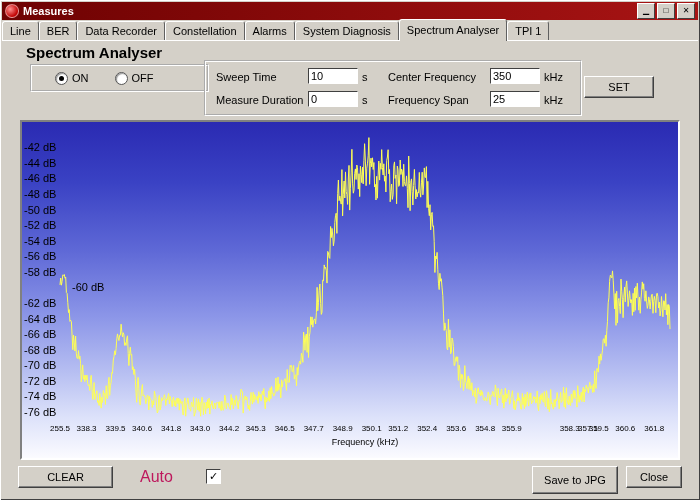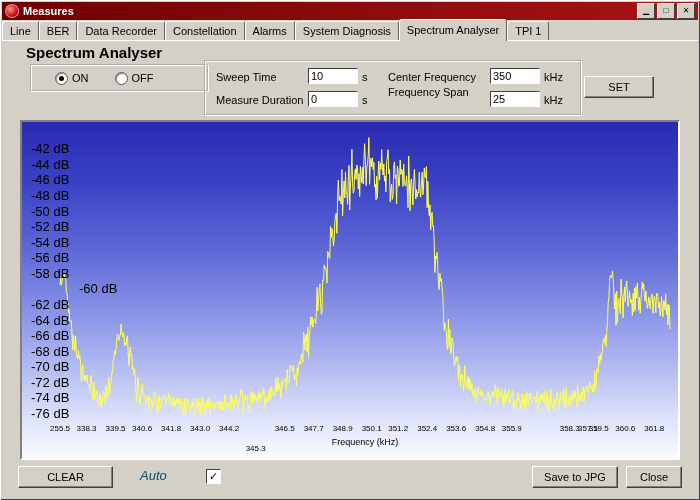--- a/index.html
+++ b/index.html
@@ -34,46 +34,46 @@
   .radio-dot{display:none;position:absolute;left:3px;top:3px;width:5px;height:5px;
     border-radius:50%;background:#000;}
   .radio-label{font-size:11px;margin-left:4px;}
   .settings-box{position:absolute;left:204px;top:60px;width:374px;height:52px;border:2px groove #ffffff;}
   .flabel,.unit{position:absolute;font-size:11px;color:#000;white-space:nowrap;}
   .field{position:absolute;width:44px;height:14px;font-size:11px;padding:0 2px;background:#fff;
     border-top:1px solid #404040;border-left:1px solid #404040;
     border-bottom:1px solid #fff;border-right:1px solid #fff;
     font-family:"Liberation Sans",sans-serif;}
   .sweep-l{left:10px;top:9px}.md-l{left:10px;top:32px}
-  .cf-l{left:182px;top:9px}.fs-l{left:182px;top:24px}
+  .cf-l{left:182px;top:9px}.fs-l{left:182px;top:32px}
   .sweep-f{left:102px;top:6px}.md-f{left:102px;top:29px}
   .cf-f{left:284px;top:6px}.fs-f{left:284px;top:29px}
   .sweep-u{left:156px;top:9px}.md-u{left:156px;top:32px}
   .cf-u{left:338px;top:9px}.fs-u{left:338px;top:32px}
   .btn{background:#d4d0c8;font-size:11px;font-family:"Liberation Sans",sans-serif;color:#000;
     border-top:1px solid #fff;border-left:1px solid #fff;
     border-right:1px solid #404040;border-bottom:1px solid #404040;
     box-shadow:inset -1px -1px 0 #808080;cursor:default;}
   .set-btn{position:absolute;left:584px;top:76px;width:70px;height:22px;}
   .chart-outer{position:absolute;left:20px;top:120px;width:656px;height:336px;
     border:2px solid;border-color:#808080 #ffffff #ffffff #808080;
     background:linear-gradient(180deg,#2a2ab2 0%,#3a42c4 18%,#5e68d6 38%,
       #8c96e8 58%,#b8c0f2 75%,#dde2fa 88%,#fbfbff 100%);}
   #trace-svg{position:absolute;left:0;top:0;}
   #yticks,#xticks{position:absolute;left:0;top:0;width:100%;height:100%;pointer-events:none;}
-  .ytick{position:absolute;left:9px;width:34px;font-size:13px;color:#000;white-space:nowrap;}
+  .ytick{position:absolute;left:2px;width:34px;font-size:11px;color:#000;white-space:nowrap;}
   .xtick{position:absolute;top:302px;transform:translateX(-50%);font-size:8px;color:#000;white-space:nowrap;}
   .x-caption{position:absolute;left:38px;width:610px;top:315px;text-align:center;font-size:9px;color:#000;}
   .clear-btn{position:absolute;left:18px;top:466px;width:95px;height:22px;}
-  .auto-label{position:absolute;left:140px;top:468px;font-size:13px;color:#0c4a6e;font-style:italic;}
+  .auto-label{position:absolute;left:140px;top:468px;font-size:16px;color:#be185d;}
   .checkbox{position:absolute;left:206px;top:469px;width:13px;height:13px;background:#fff;
     border-top:1px solid #404040;border-left:1px solid #404040;
     border-bottom:1px solid #fff;border-right:1px solid #fff;
     font-size:11px;line-height:12px;text-align:center;color:#000;cursor:default;}
-  .save-btn{position:absolute;left:532px;top:466px;width:86px;height:22px;}
+  .save-btn{position:absolute;left:532px;top:466px;width:86px;height:28px;}
   .close-btn{position:absolute;left:626px;top:466px;width:56px;height:22px;}
 </style>
 </head>
 <body>
 
 <div id="window">
 
   <div class="titlebar">
     <span class="app-icon"></span>
     <span class="title-text">Measures</span>
@@ -155,21 +155,21 @@
         <div class="ytick" style="top: 283.885px;">-76 dB</div>
       </div>
     <div id="xticks">
         <div class="xtick" style="left: 38px;">255.5</div>
         <div class="xtick" style="left: 64.5743px;">338.3</div>
         <div class="xtick" style="left: 93.5644px;">339.5</div>
         <div class="xtick" style="left: 120.139px;">340.6</div>
         <div class="xtick" style="left: 149.129px;">341.8</div>
         <div class="xtick" style="left: 178.119px;">343.0</div>
         <div class="xtick" style="left: 207.109px;">344.2</div>
-        <div class="xtick" style="left: 233.683px; margin-top: 20px;">345.3</div>
+        <div class="xtick" style="left: 233.683px;">345.3</div>
         <div class="xtick" style="left: 262.673px;">346.5</div>
         <div class="xtick" style="left: 291.663px;">347.7</div>
         <div class="xtick" style="left: 320.653px;">348.9</div>
         <div class="xtick" style="left: 349.644px;">350.1</div>
         <div class="xtick" style="left: 376.218px;">351.2</div>
         <div class="xtick" style="left: 405.208px;">352.4</div>
         <div class="xtick" style="left: 434.198px;">353.6</div>
         <div class="xtick" style="left: 463.188px;">354.8</div>
         <div class="xtick" style="left: 489.762px;">355.9</div>
         <div class="xtick" style="left: 530px; margin-left: 36px;">357.1</div>

